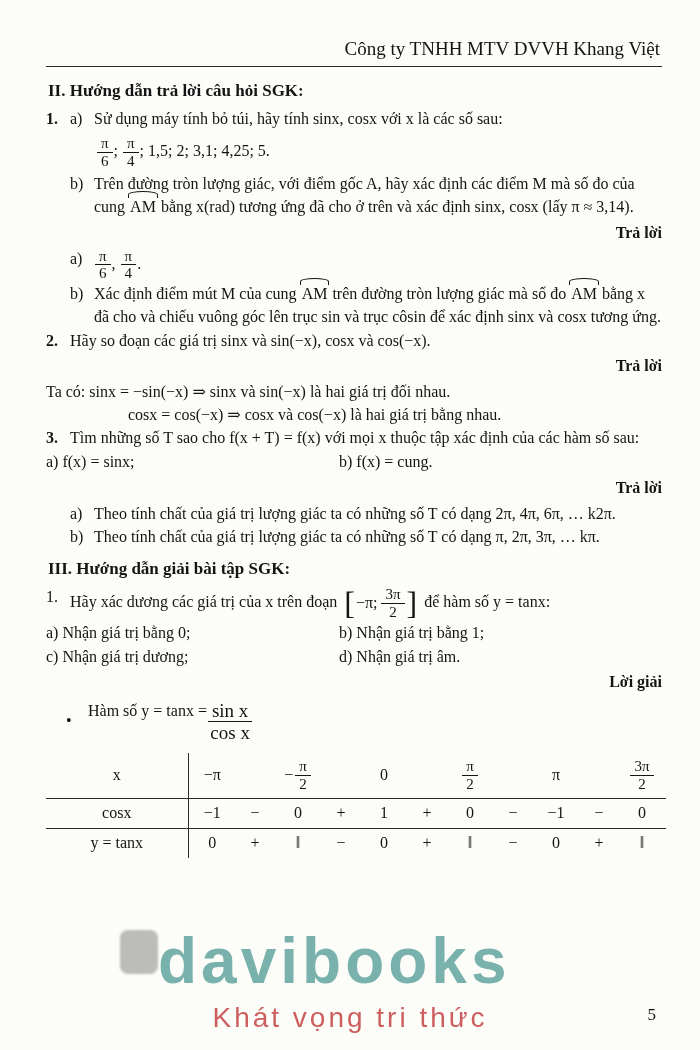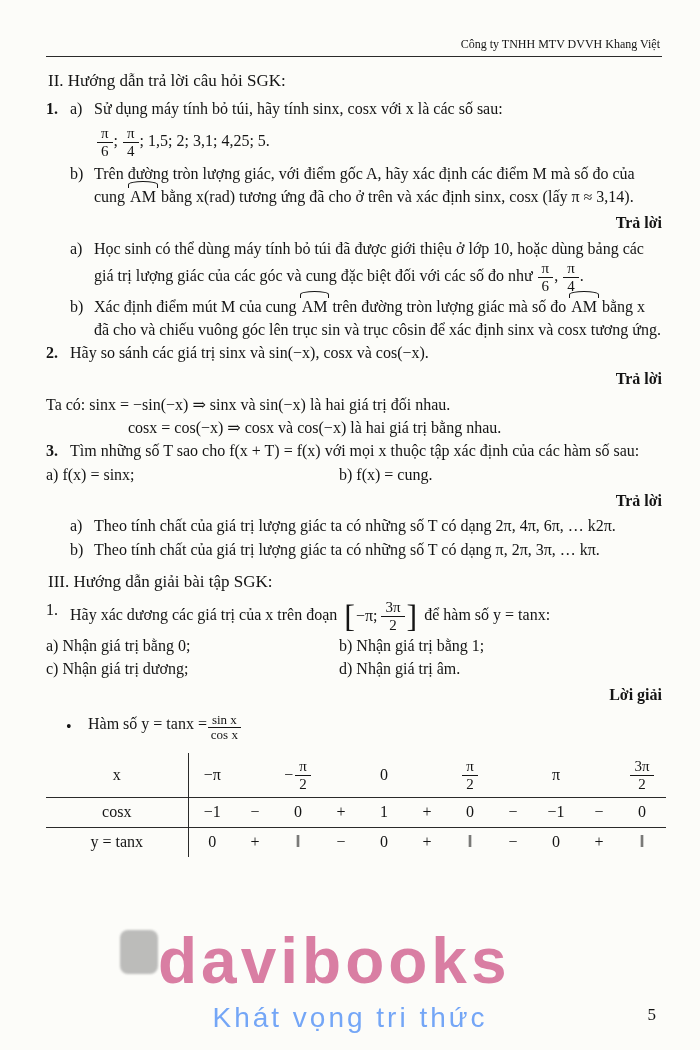--- a/index.html
+++ b/index.html
@@ -12,24 +12,24 @@
     position:relative;
     width:700px; height:1050px;
     background:#fcfcf9;
     color:#141414;
     overflow:hidden;
     font-size:16px;
     line-height:1.42;
   }
   .content { padding:36px 38px 0 46px; }
 
-  .hdr { text-align:right; font-size:12px; padding-right:2px; }
+  .hdr { text-align:right; font-size:19px; padding-right:2px; }
   .hdr-rule { border:none; border-top:1.5px solid #2a2a2a; margin:3px 0 12px 0; }
 
-  h2.sec { font-size:17px; font-weight:normal; margin:8px 0 5px 2px; }
+  h2.sec { font-size:17px; font-weight:bold; margin:8px 0 5px 2px; }
 
   .row { display:flex; align-items:flex-start; margin:1px 0; }
   .mk { flex:0 0 24px; }
   .mk2 { flex:0 0 24px; }
   .b { font-weight:bold; }
   .txt { flex:1; }
 
   .center-b { text-align:right; font-weight:bold; margin:3px 0; }
 
   .frac { display:inline-block; text-align:center; vertical-align:middle; font-size:15px; line-height:1.12; padding:0 1px; }
@@ -52,47 +52,47 @@
   .col-l { width:293px; }
   .col-r { flex:1; }
 
   .ivl { display:inline-flex; align-items:center; vertical-align:middle; margin:0 3px; }
   .bigbr { font-size:200%; font-weight:400; line-height:1; }
   .ivl-body { display:inline-flex; align-items:center; gap:3px; padding:0 1px; }
 
   .bullet-line { display:flex; align-items:center; margin:6px 0 2px 20px; }
   .bullet-line .blt { flex:0 0 22px; }
   .eq { display:inline-flex; align-items:flex-start; }
-  .eq .frac { font-size:13px; }
+  .eq .frac { font-size:19px; }
 
   table.vtable { border-collapse:collapse; width:618px; margin:10px 0 0 0; table-layout:fixed; }
   table.vtable td { text-align:center; padding:3px 0; font-size:16px; vertical-align:middle; }
   table.vtable td.lbl { border-right:1.4px solid #2a2a2a; }
   tr.thead td { border-bottom:1.4px solid #2a2a2a; padding:5px 0; }
   tr.r-line td { border-bottom:1.4px solid #2a2a2a; }
   td .neg { vertical-align:middle; margin-right:1px; }
 
   .wm-main {
     position:absolute; left:158px; top:916px;
     font-family:"Liberation Sans","DejaVu Sans",sans-serif;
     font-size:64px; font-weight:bold; letter-spacing:4px;
-    color:#be185d; opacity:0.55;
+    color:#0f766e; opacity:0.55;
     filter:blur(0.7px);
     pointer-events:none;
   }
   .wm-logo {
     position:absolute; left:120px; top:930px;
     width:38px; height:44px; border-radius:8px;
     background:#6f6f6f; opacity:0.45; filter:blur(1.2px);
   }
   .wm-tag {
     position:absolute; left:0; top:998px; width:700px; text-align:center;
     font-family:"Liberation Sans","DejaVu Sans",sans-serif;
     font-size:28px; letter-spacing:3px;
-    color:#3b82f6; opacity:0.7; filter:blur(0.5px);
+    color:#b91c1c; opacity:0.7; filter:blur(0.5px);
     pointer-events:none;
   }
   .pgnum { position:absolute; right:44px; top:1003px; font-size:17px; }
 </style>
 </head>
 <body>
 
 <div class="page">
   <div class="content">
 
@@ -122,41 +122,40 @@
         <span>bằng x(rad) tương ứng đã cho ở trên và xác định sinx, cosx (lấy π ≈ 3,14).</span>
       </span>
     </div>
 
     <div class="center-b">Trả lời</div>
 
     <div class="row">
       <span class="mk"></span>
       <span class="mk2">a)</span>
       <span class="txt">
-        <span>Học sinh có thể dùng máy tính bỏ túi đã được giới thiệu ở lớp 10, hoặc dùng bảng các giá trị lượng giác của các góc và cung đặc biệt đối với các số đo như</span>
         <span class="frac"><span class="fn">π</span><span class="fd">6</span></span><span>,</span>
         <span class="frac"><span class="fn">π</span><span class="fd">4</span></span><span>.</span>
       </span>
     </div>
 
     <div class="row">
       <span class="mk"></span>
       <span class="mk2">b)</span>
       <span class="txt">
         <span>Xác định điểm mút M của cung</span>
         <span class="arc">AM</span>
         <span>trên đường tròn lượng giác mà số đo</span>
         <span class="arc">AM</span>
         <span>bằng x đã cho và chiếu vuông góc lên trục sin và trục côsin để xác định sinx và cosx tương ứng.</span>
       </span>
     </div>
 
     <div class="row">
       <span class="mk b">2.</span>
-      <span class="txt">Hãy so sánh các giá trị sinx và sin(−x), cosx và cos(−x).</span>
+      <span class="txt">Hãy so đoạn các giá trị sinx và sin(−x), cosx và cos(−x).</span>
     </div>
 
     <div class="center-b">Trả lời</div>
 
     <div class="indent1">Ta có:  sinx = −sin(−x) ⇒ sinx và sin(−x) là hai giá trị đối nhau.</div>
     <div class="indent2">cosx = cos(−x) ⇒ cosx và cos(−x) là hai giá trị bằng nhau.</div>
 
     <div class="row">
       <span class="mk b">3.</span>
       <span class="txt">Tìm những số T sao cho f(x + T) = f(x) với mọi x thuộc tập xác định của các hàm số sau:</span>

